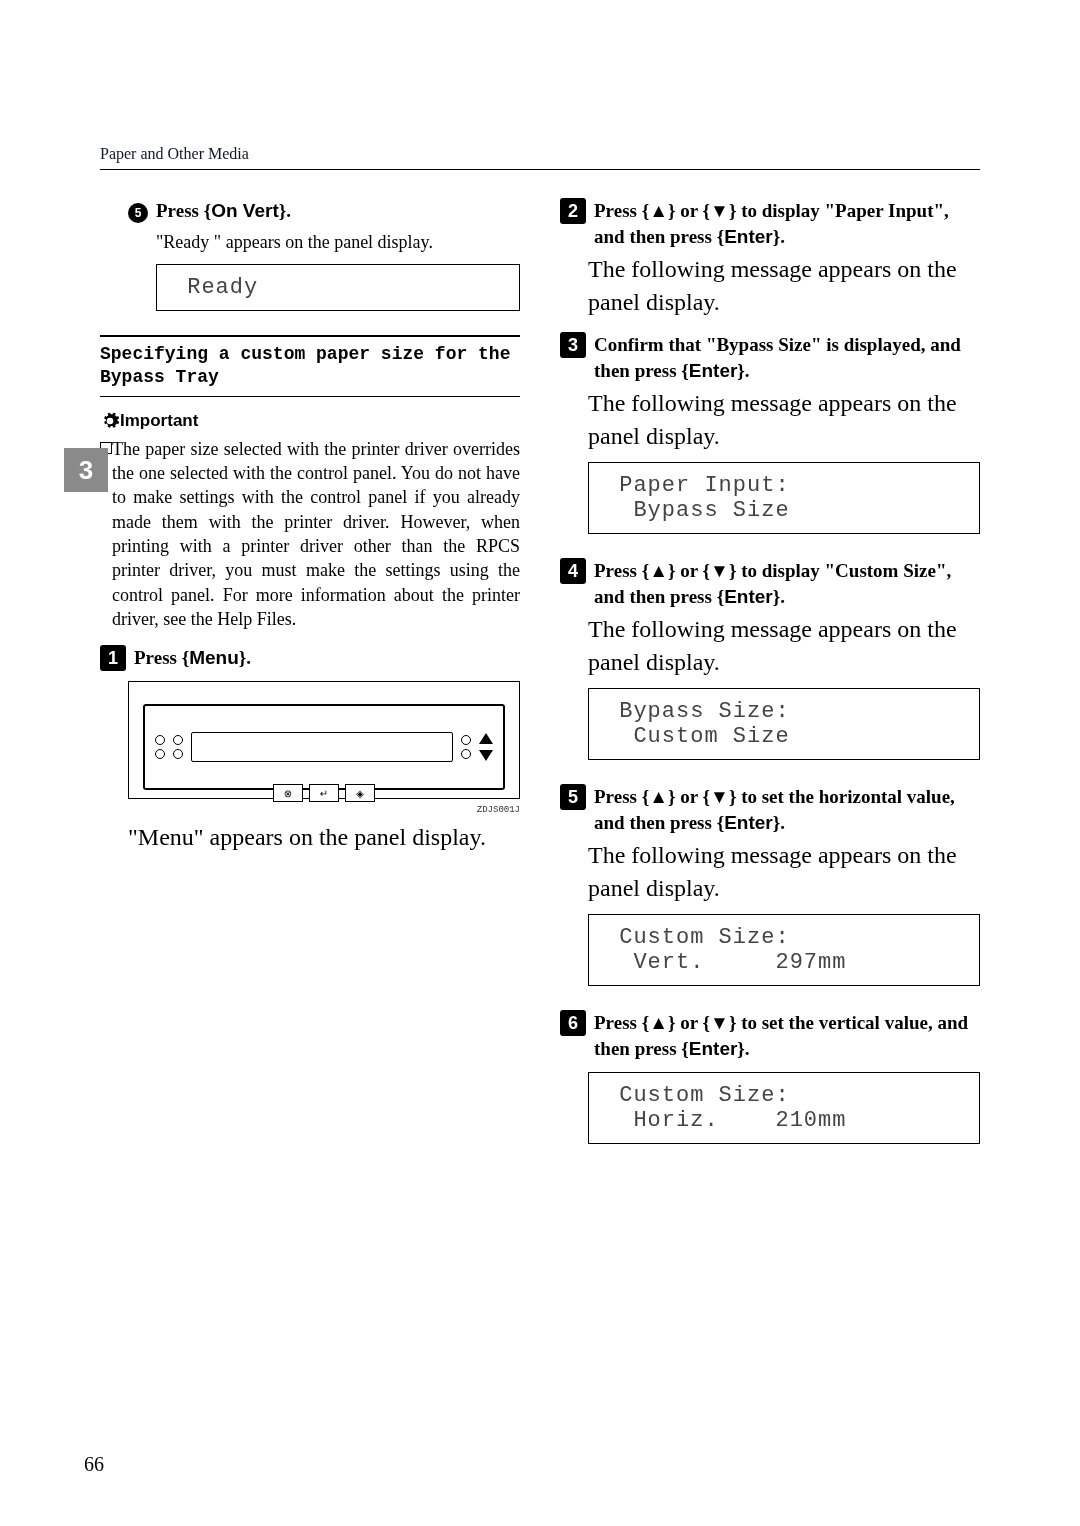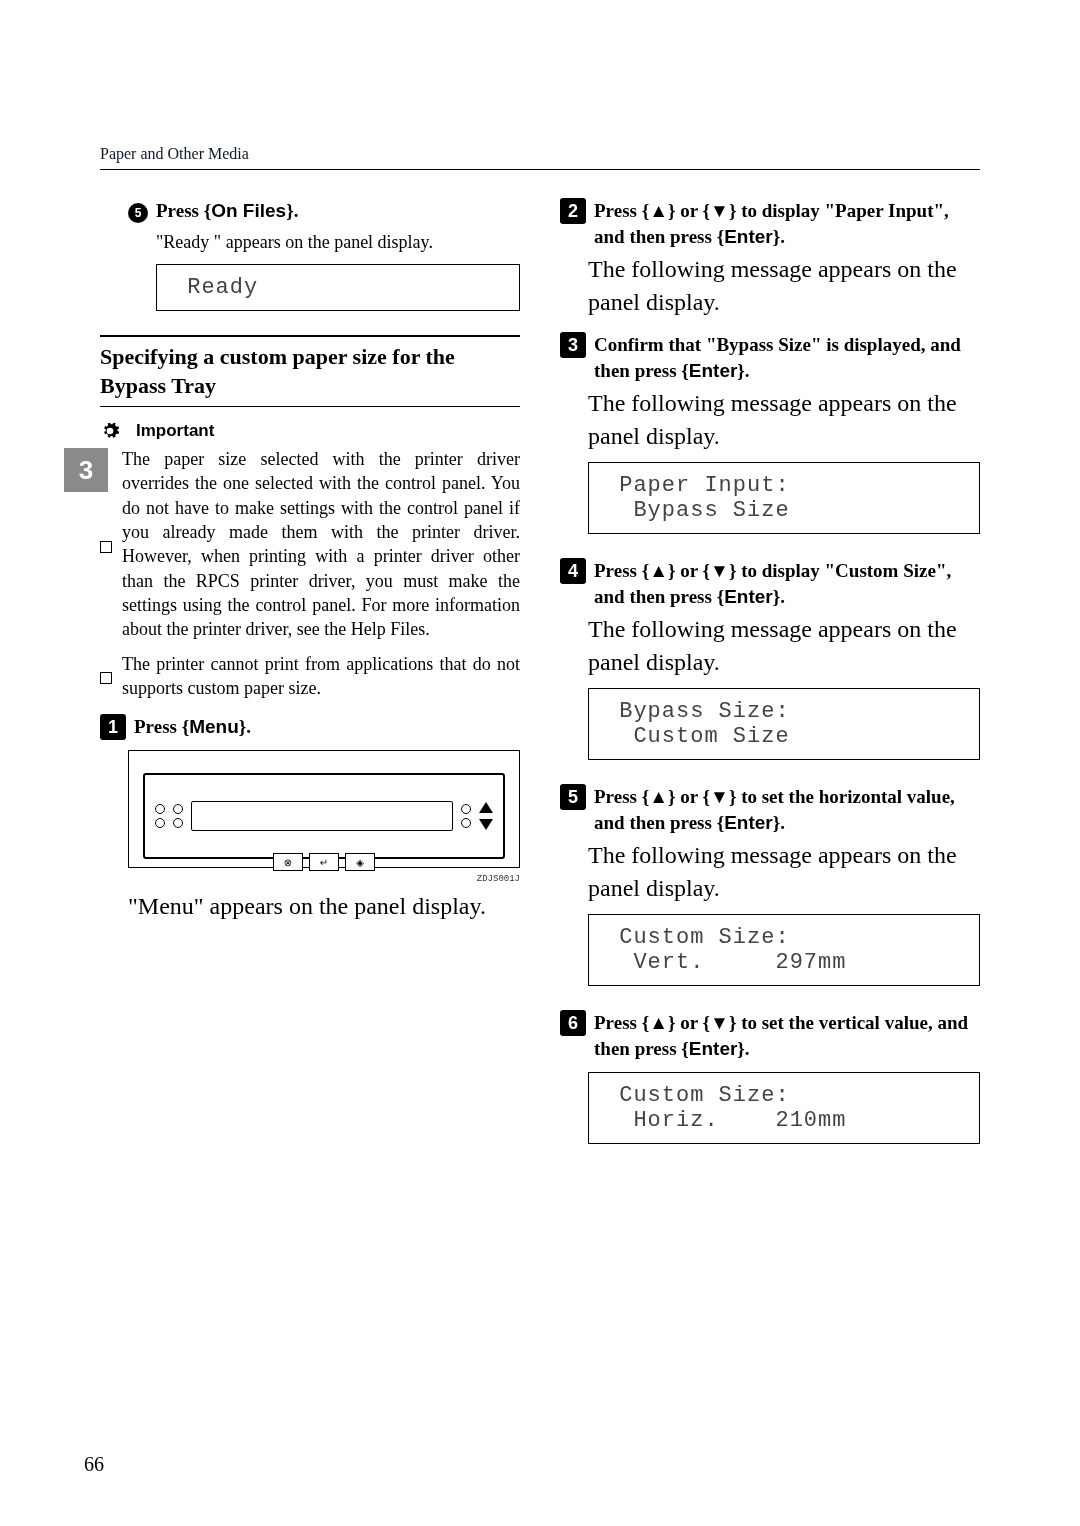--- a/index.html
+++ b/index.html
@@ -74,47 +74,45 @@
       white-space: pre;
     }
     .lcd-box.small { margin-left: 28px; }
     .section-divider {
       border-top: 2px solid #000;
       border-bottom: 1px solid #000;
       padding: 6px 0;
       margin: 18px 0 14px 0;
     }
     .section-title {
-      font-family: Liberation Serif, serif;
-      font-weight: bold;
-      font-size: 22px;
+      font-family: Liberation Mono, monospace;
+      font-weight: bold;
+      font-size: 18px;
       line-height: 1.3;
     }
     .important-row {
       display: flex;
       align-items: center;
-      gap: 16px;
+      gap: 0;
       margin: 12px 0 6px 0;
       text-align: center;
     }
     .gear-icon {
       display: inline-block;
       width: 20px;
       height: 20px;
     }
     .important-label {
       font-family: Arial, Helvetica, sans-serif;
       font-weight: bold;
       font-size: 17px;
     }
     .bullet-item {
       display: flex;
-      gap: 10px;
       margin: 4px 0 10px 0;
-      align-items: center;
     }
     .bullet-sq {
       width: 12px;
       height: 12px;
       border: 1.5px solid #000;
       margin-top: 5px;
       flex-shrink: 0;
     }
     .bullet-text {
       font-size: 18px;
@@ -230,21 +228,21 @@
 
 <div class="header-line">Paper and Other Media</div>
 
 <div class="columns">
 
   <div class="col">
 
     <div class="substep" style="margin-left:28px;">
       <span class="circled">5</span>
       <span class="step-text">
-        <span>Press </span><span class="lr-bracket-l">{</span><span class="btn-key">On Files</span><span class="lr-bracket-r">}</span><span>.</span>
+        <span>Press </span><span class="lr-bracket-l">{</span><span class="btn-key">On Vert</span><span class="lr-bracket-r">}</span><span>.</span>
       </span>
     </div>
     <div class="body-text" style="margin-left:56px;">"Ready " appears on the panel display.</div>
     <div class="lcd-box" style="margin-left:56px;"> Ready</div>
 
     <div class="section-divider">
       <div class="section-title">Specifying a custom paper size for the Bypass Tray</div>
     </div>
 
     <div class="important-row">
@@ -254,24 +252,20 @@
           </svg>
       </span>
       <span class="important-label">Important</span>
     </div>
 
     <div class="bullet-item">
       <div class="bullet-sq"></div>
       <div class="bullet-text">The paper size selected with the printer driver overrides the one selected with the control panel. You do not have to make settings with the control panel if you already made them with the printer driver. However, when printing with a printer driver other than the RPCS printer driver, you must make the settings using the control panel. For more information about the printer driver, see the Help Files.</div>
     </div>
 
-    <div class="bullet-item">
-      <div class="bullet-sq"></div>
-      <div class="bullet-text">The printer cannot print from applications that do not supports custom paper size.</div>
-    </div>
 
     <div class="step-row">
       <span class="step-num">1</span>
       <span class="step-text">
         <span>Press </span><span class="lr-bracket-l">{</span><span class="btn-key">Menu</span><span class="lr-bracket-r">}</span><span>.</span>
       </span>
     </div>
 
     <div class="panel-box">
       <div class="panel-inner">

